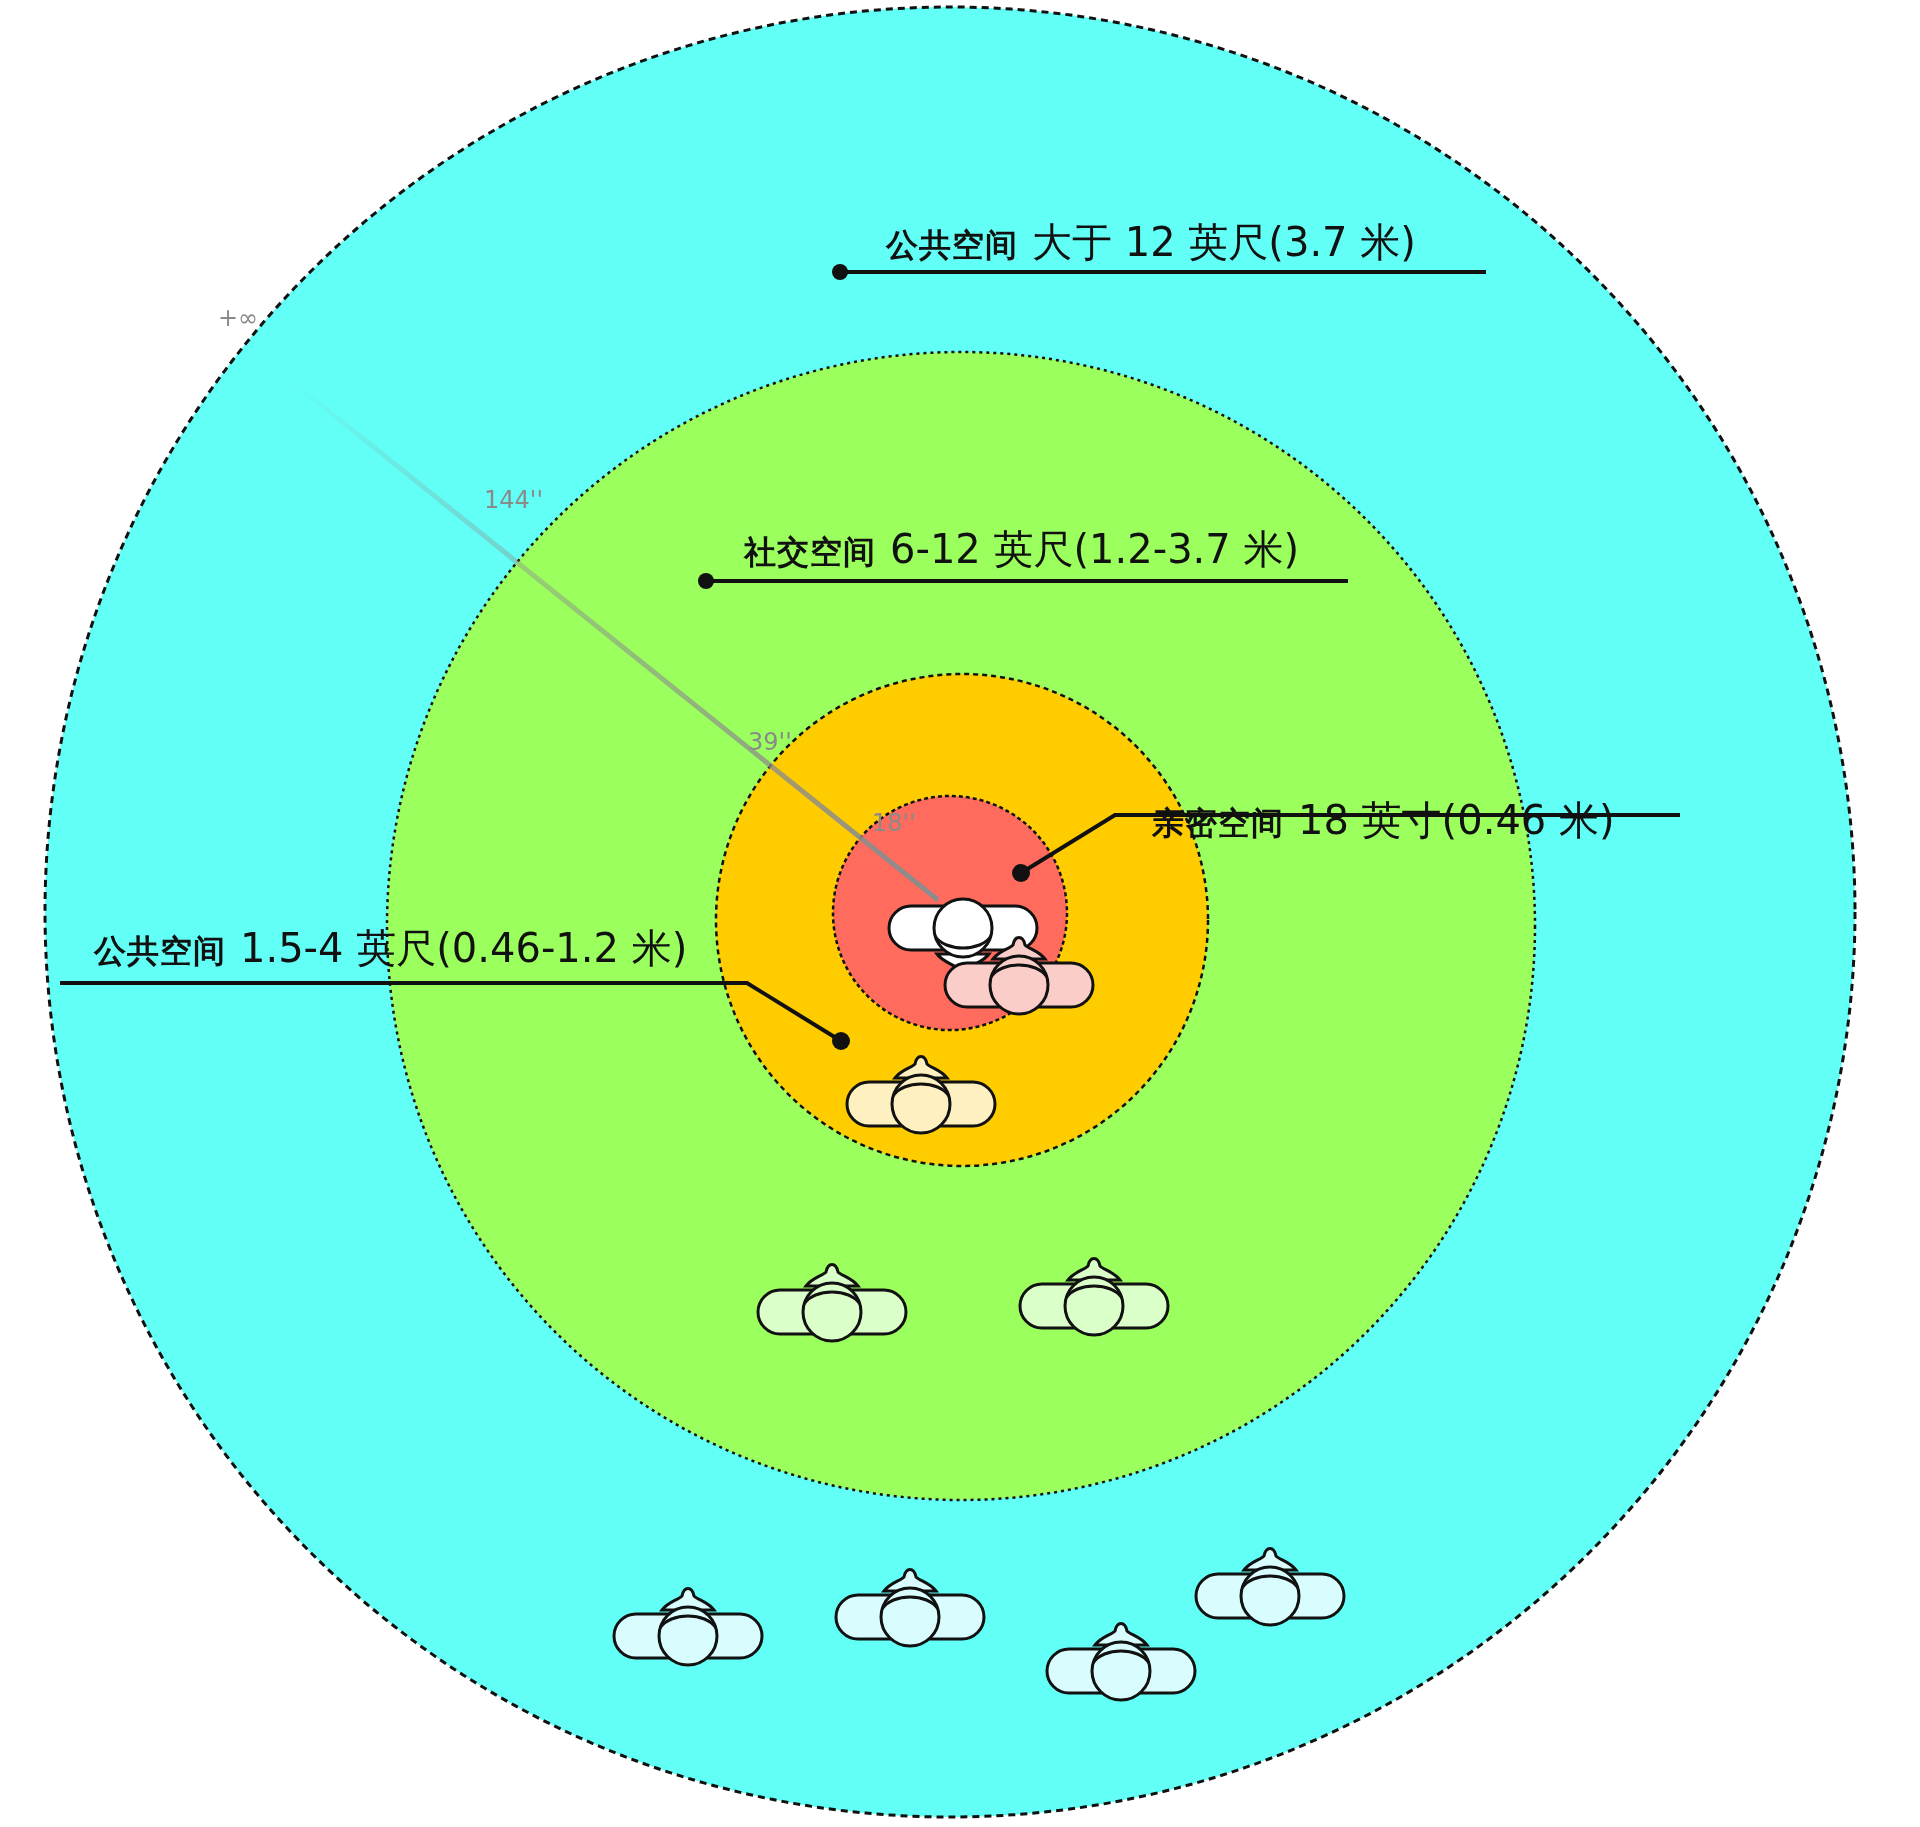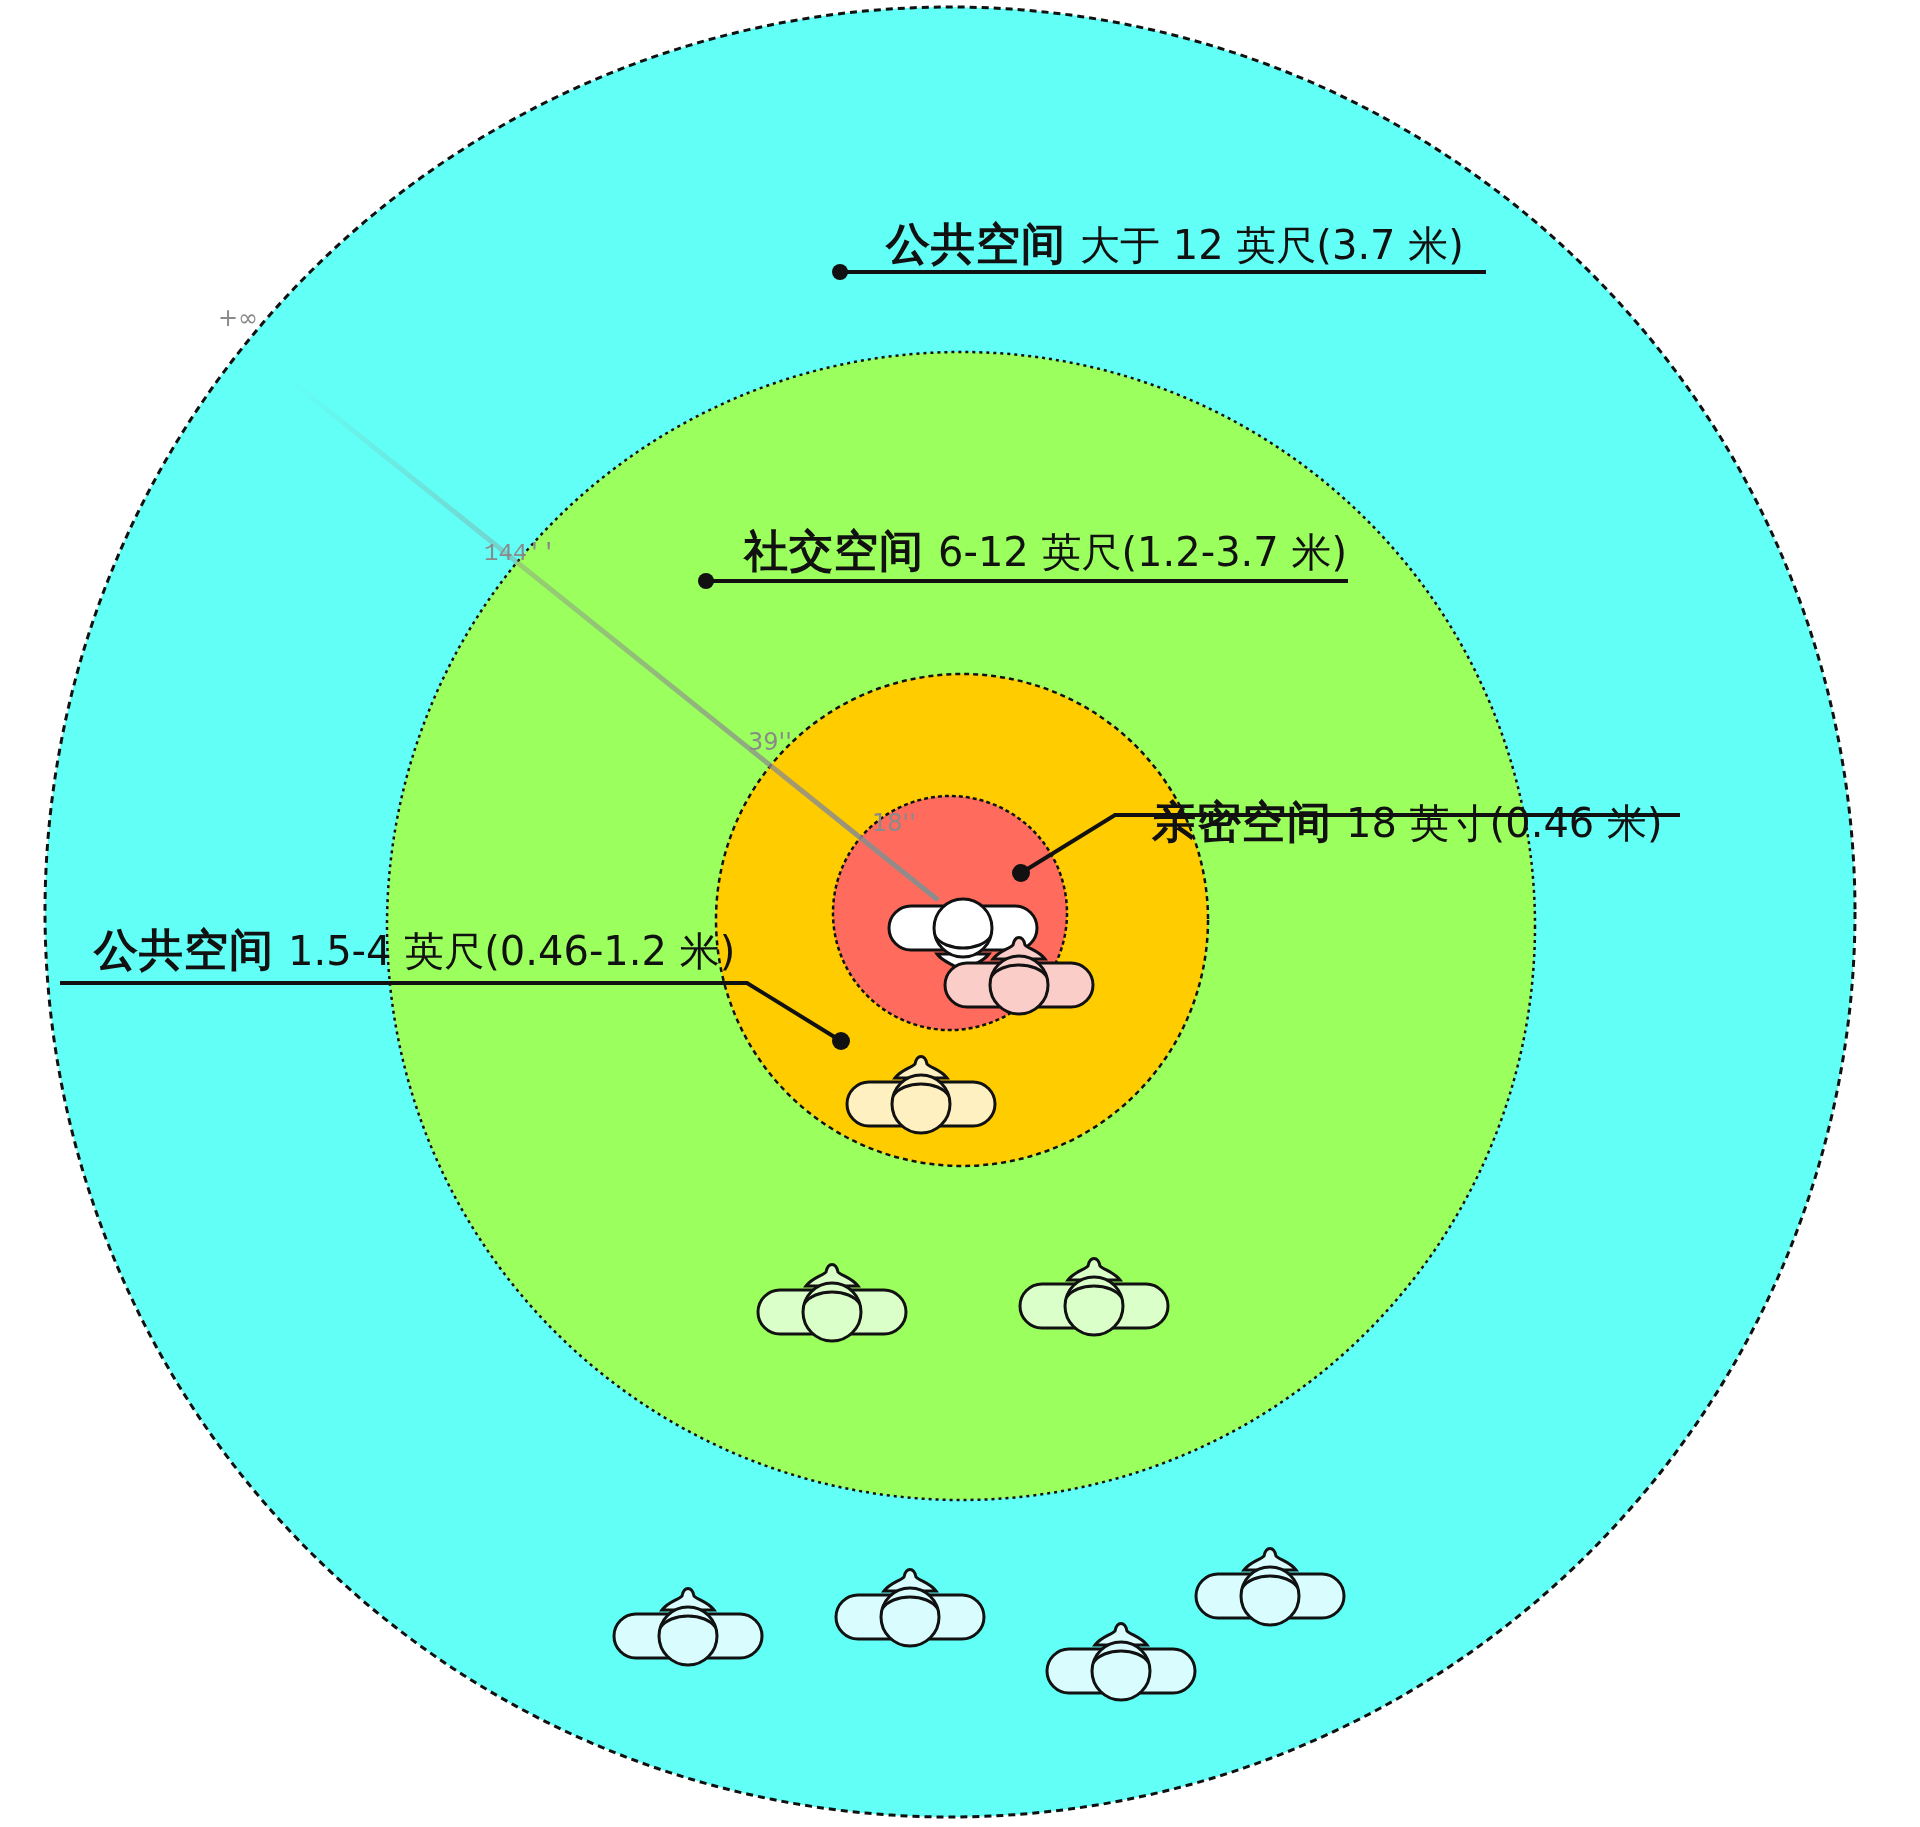--- a/index.html
+++ b/index.html
@@ -1,20 +1,20 @@
 <!DOCTYPE html>
 <html><head>
   <meta charset="utf-8">
   <style>
     html, body { margin: 0; padding: 0; background: #ffffff; }
     body { width: 1920px; height: 1827px; position: relative; overflow: hidden;
            font-family: "DejaVu Sans", "Liberation Sans", sans-serif; }
     #diagram { position: absolute; left: 0; top: 0; width: 1920px; height: 1827px; }
     .label { position: absolute; white-space: nowrap; color: #111; line-height: 1; }
-    .label .zone { font-weight: bold; font-size: 44px; letter-spacing: 1px; }
+    .label .zone { font-weight: bold; font-size: 32px; letter-spacing: 1px; }
     .label .range { font-size: 40px; margin-left: 14px; }
     .dim { position: absolute; color: #8a8a8a; font-size: 24px; font-family: "DejaVu Sans", sans-serif; }
   </style>
 </head>
 <body>
 
 <svg id="diagram" viewBox="0 0 1920 1827" xmlns="http://www.w3.org/2000/svg">
   <defs>
     <g id="person-up">
       <rect x="-74" y="-22" width="148" height="44" rx="22" ry="22" stroke="#111" stroke-width="3"></rect>
@@ -66,21 +66,21 @@
   <use href="#person-up" transform="translate(921,1104)" fill="#fff0c2"></use>
   <use href="#person-up" transform="translate(832,1312)" fill="#dbffc9"></use>
   <use href="#person-up" transform="translate(1094,1306)" fill="#dbffc9"></use>
   <use href="#person-up" transform="translate(688,1636)" fill="#d9fdff"></use>
   <use href="#person-up" transform="translate(910,1617)" fill="#d9fdff"></use>
   <use href="#person-up" transform="translate(1121,1671)" fill="#d9fdff"></use>
   <use href="#person-up" transform="translate(1270,1596)" fill="#d9fdff"></use>
 </svg>
 
 <div class="dim" style="left:218px; top:304px;">+∞</div>
-<div class="dim" style="left:484px; top:540px;font-family:Liberation Mono, monospace;">144''</div>
+<div class="dim" style="left:484px; top:486px;">144''</div>
 <div class="dim" style="left:748px; top:728px;">39''</div>
 <div class="dim" style="left:872px; top:809px;">18''</div>
 
 <div class="label" style="left:886px; top:222px;">
   <span class="zone">公共空间</span><span class="range">大于 12 英尺(3.7 米)</span>
 </div>
 <div class="label" style="left:744px; top:529px;">
   <span class="zone">社交空间</span><span class="range">6-12 英尺(1.2-3.7 米)</span>
 </div>
 <div class="label" style="left:1152px; top:800px;">

